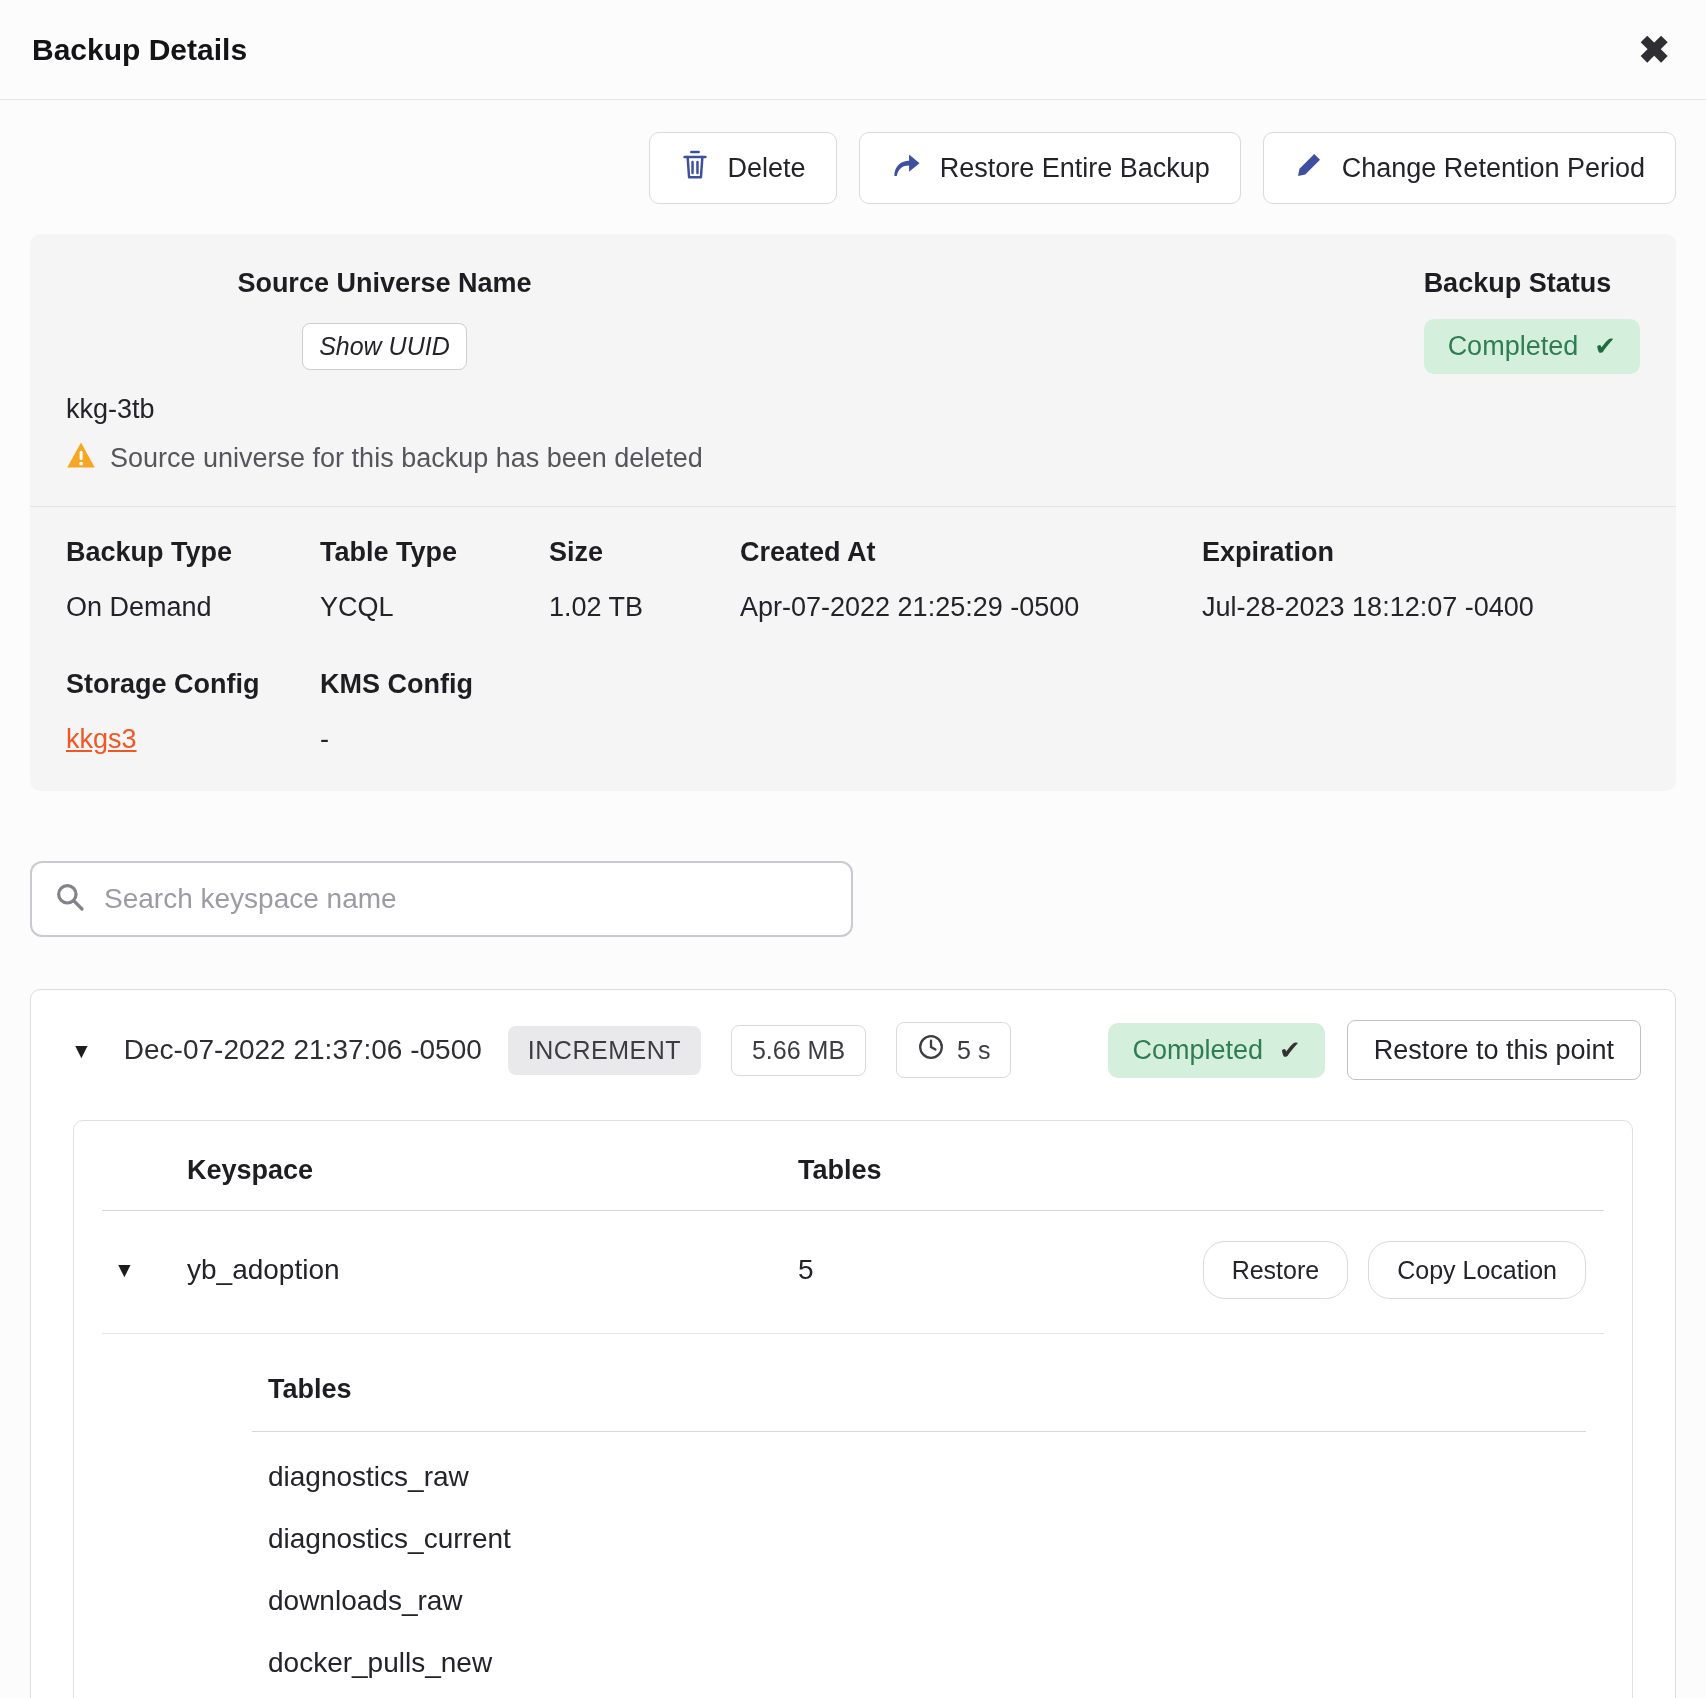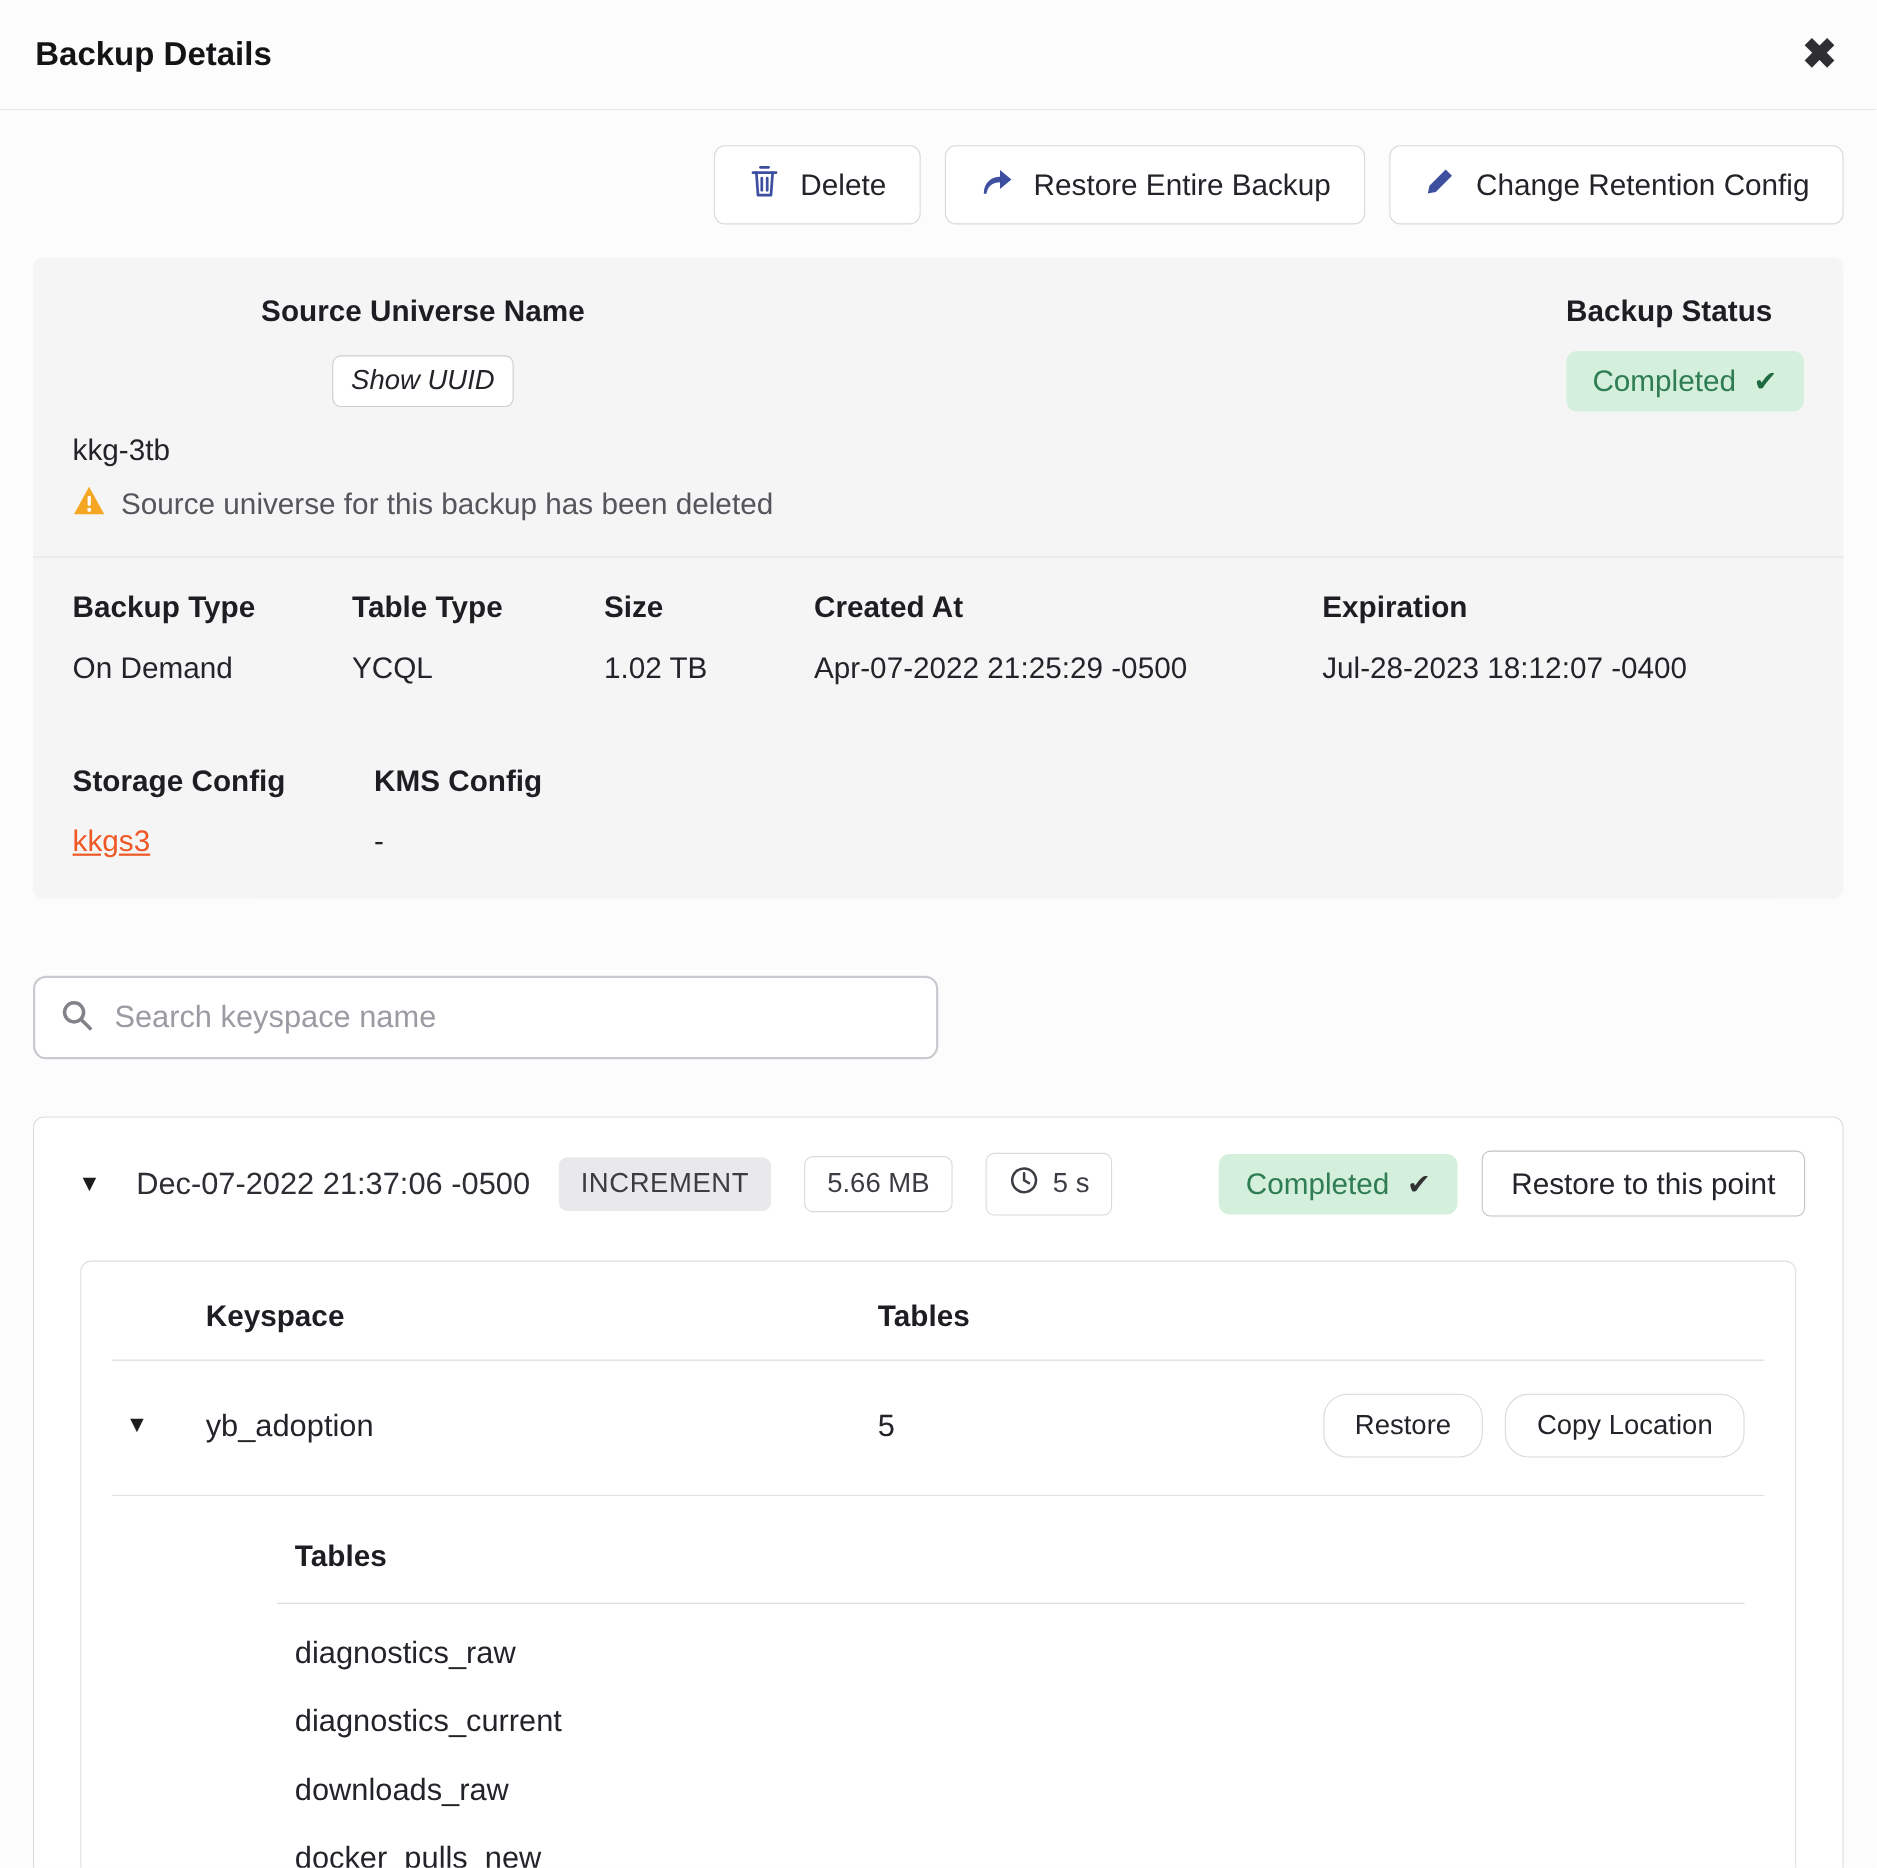--- a/index.html
+++ b/index.html
@@ -64,21 +64,21 @@
     border-radius: 10px; padding: 12px 24px; font-size: 27px;
     margin-top: 20px;
   }
   .badge-success .check { font-size: 26px; color: #1e6b40; }
   .badge-success.inline { margin-top: 0; }
   .badge-success.inline .check { color: #333333; }
   .summary-divider { border: none; border-top: 1px solid #e4e4e7; margin: 30px -36px; }
   .fields { display: flex; }
   .c1 { width: 254px; } .c2 { width: 229px; } .c3 { width: 191px; } .c4 { width: 462px; } .c5 { flex: 1; }
   .field-value { margin-top: 24px; font-size: 27px; }
-  .storage-row { display: flex; margin-top: 72px; gap: 20px; }
+  .storage-row { display: flex; margin-top: 46px; }
   .config-link { color: #ef5824; text-decoration: underline; font-size: 27px; cursor: pointer; }
   
   .search-box {
     margin-top: 70px;
     width: 823px; height: 76px;
     background: #fff; border: 2px solid #c9c9cf; border-radius: 12px;
     display: flex; align-items: center; gap: 18px; padding: 0 22px;
   }
   .search-box input {
     flex: 1; border: none; outline: none; background: transparent;
@@ -175,21 +175,21 @@
       </span>
       <span>Restore Entire Backup</span>
     </button>
 
     <button class="btn">
       <span>
         <svg width="30" height="30" viewBox="0 0 24 24" fill="#3e4fa0">
           <path d="M16.2 3.2 L20.8 7.8 L9 19.6 L3.2 20.8 L4.4 15 Z"></path>
         </svg>
       </span>
-      <span>Change Retention Config</span>
+      <span>Change Retention Period</span>
     </button>
   </div>
 
   <div class="summary">
     <div class="summary-top">
       <div>
         <div class="label-row">
           <span class="f-label">Source Universe Name</span>
           <button class="show-uuid">Show UUID</button>
         </div>

